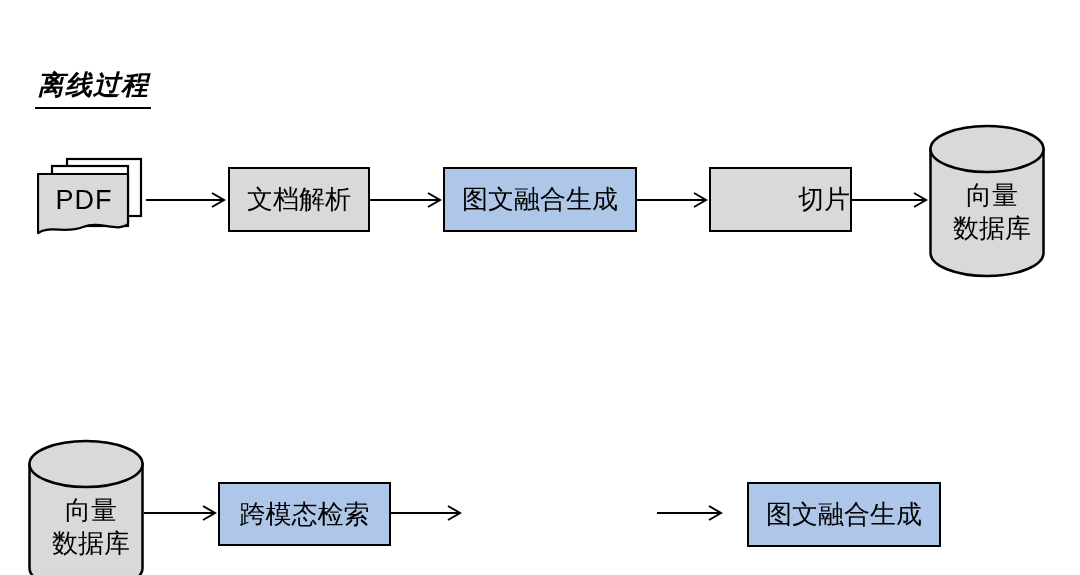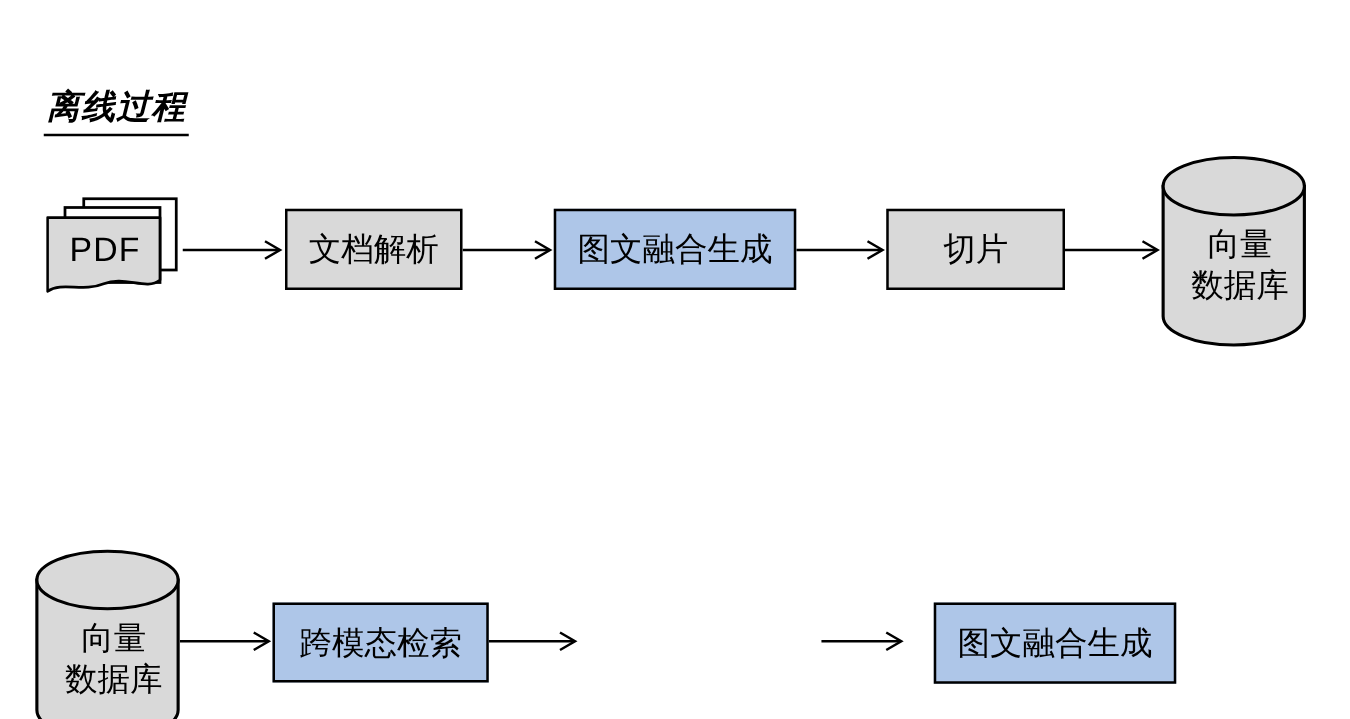--- a/index.html
+++ b/index.html
@@ -106,21 +106,21 @@
 
   <div class="node-box blue" style="left:443px; top:122px; width:194px; height:65px;">
     <span>图文融合生成</span>
   </div>
 
   <svg class="arrow" style="left:637px; top:145px;" width="72" height="20">
     <line x1="0" y1="10" x2="68" y2="10" style="stroke:var(--stroke);" stroke-width="2"></line>
     <path d="M57 3 L69 10 L57 17" fill="none" style="stroke:var(--stroke);" stroke-width="2"></path>
   </svg>
 
-  <div class="node-box gray" style="left:709px; top:122px; width:143px; height:65px;">
+  <div class="node-box gray" style="left:709px; top:122px; width:143px; height:65px;justify-content:flex-end;">
     <span>切片</span>
   </div>
 
   <svg class="arrow" style="left:852px; top:145px;" width="77" height="20">
     <line x1="0" y1="10" x2="73" y2="10" style="stroke:var(--stroke);" stroke-width="2"></line>
     <path d="M62 3 L74 10 L62 17" fill="none" style="stroke:var(--stroke);" stroke-width="2"></path>
   </svg>
 
   <div class="cylinder" style="left:928px; top:78px; width:118px; height:156px;">
     <svg width="118" height="156" viewBox="0 0 118 156">

